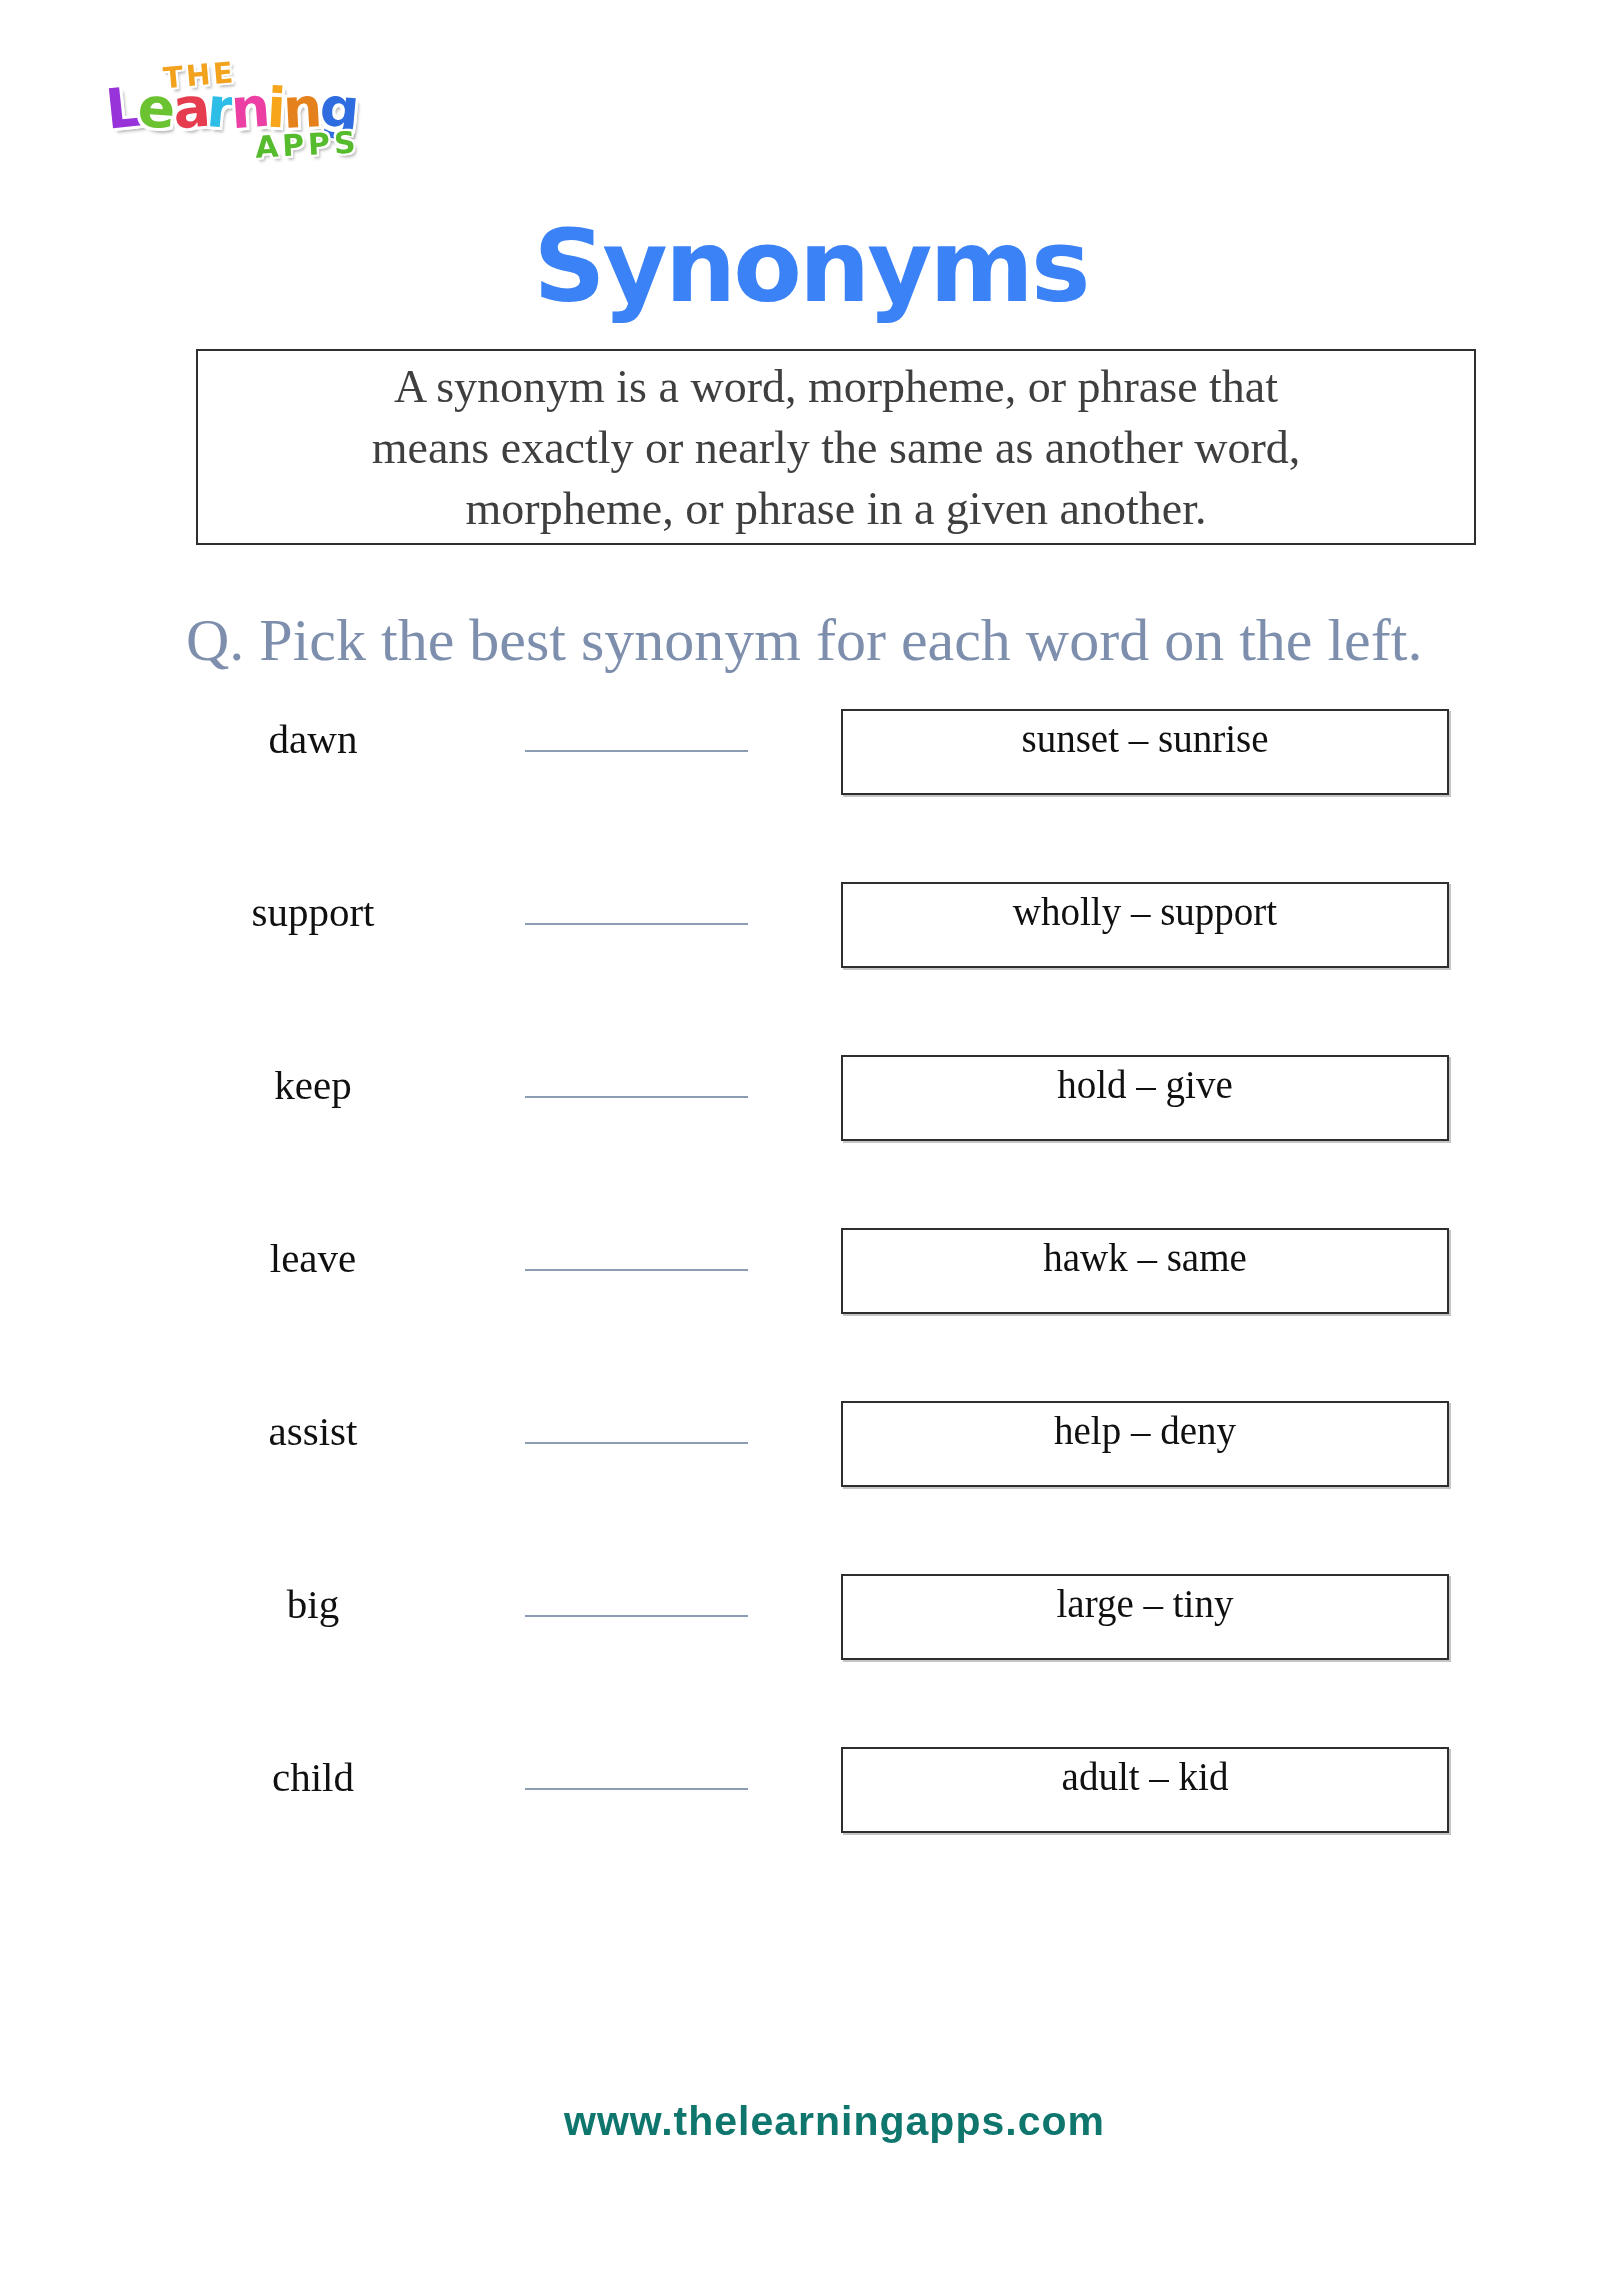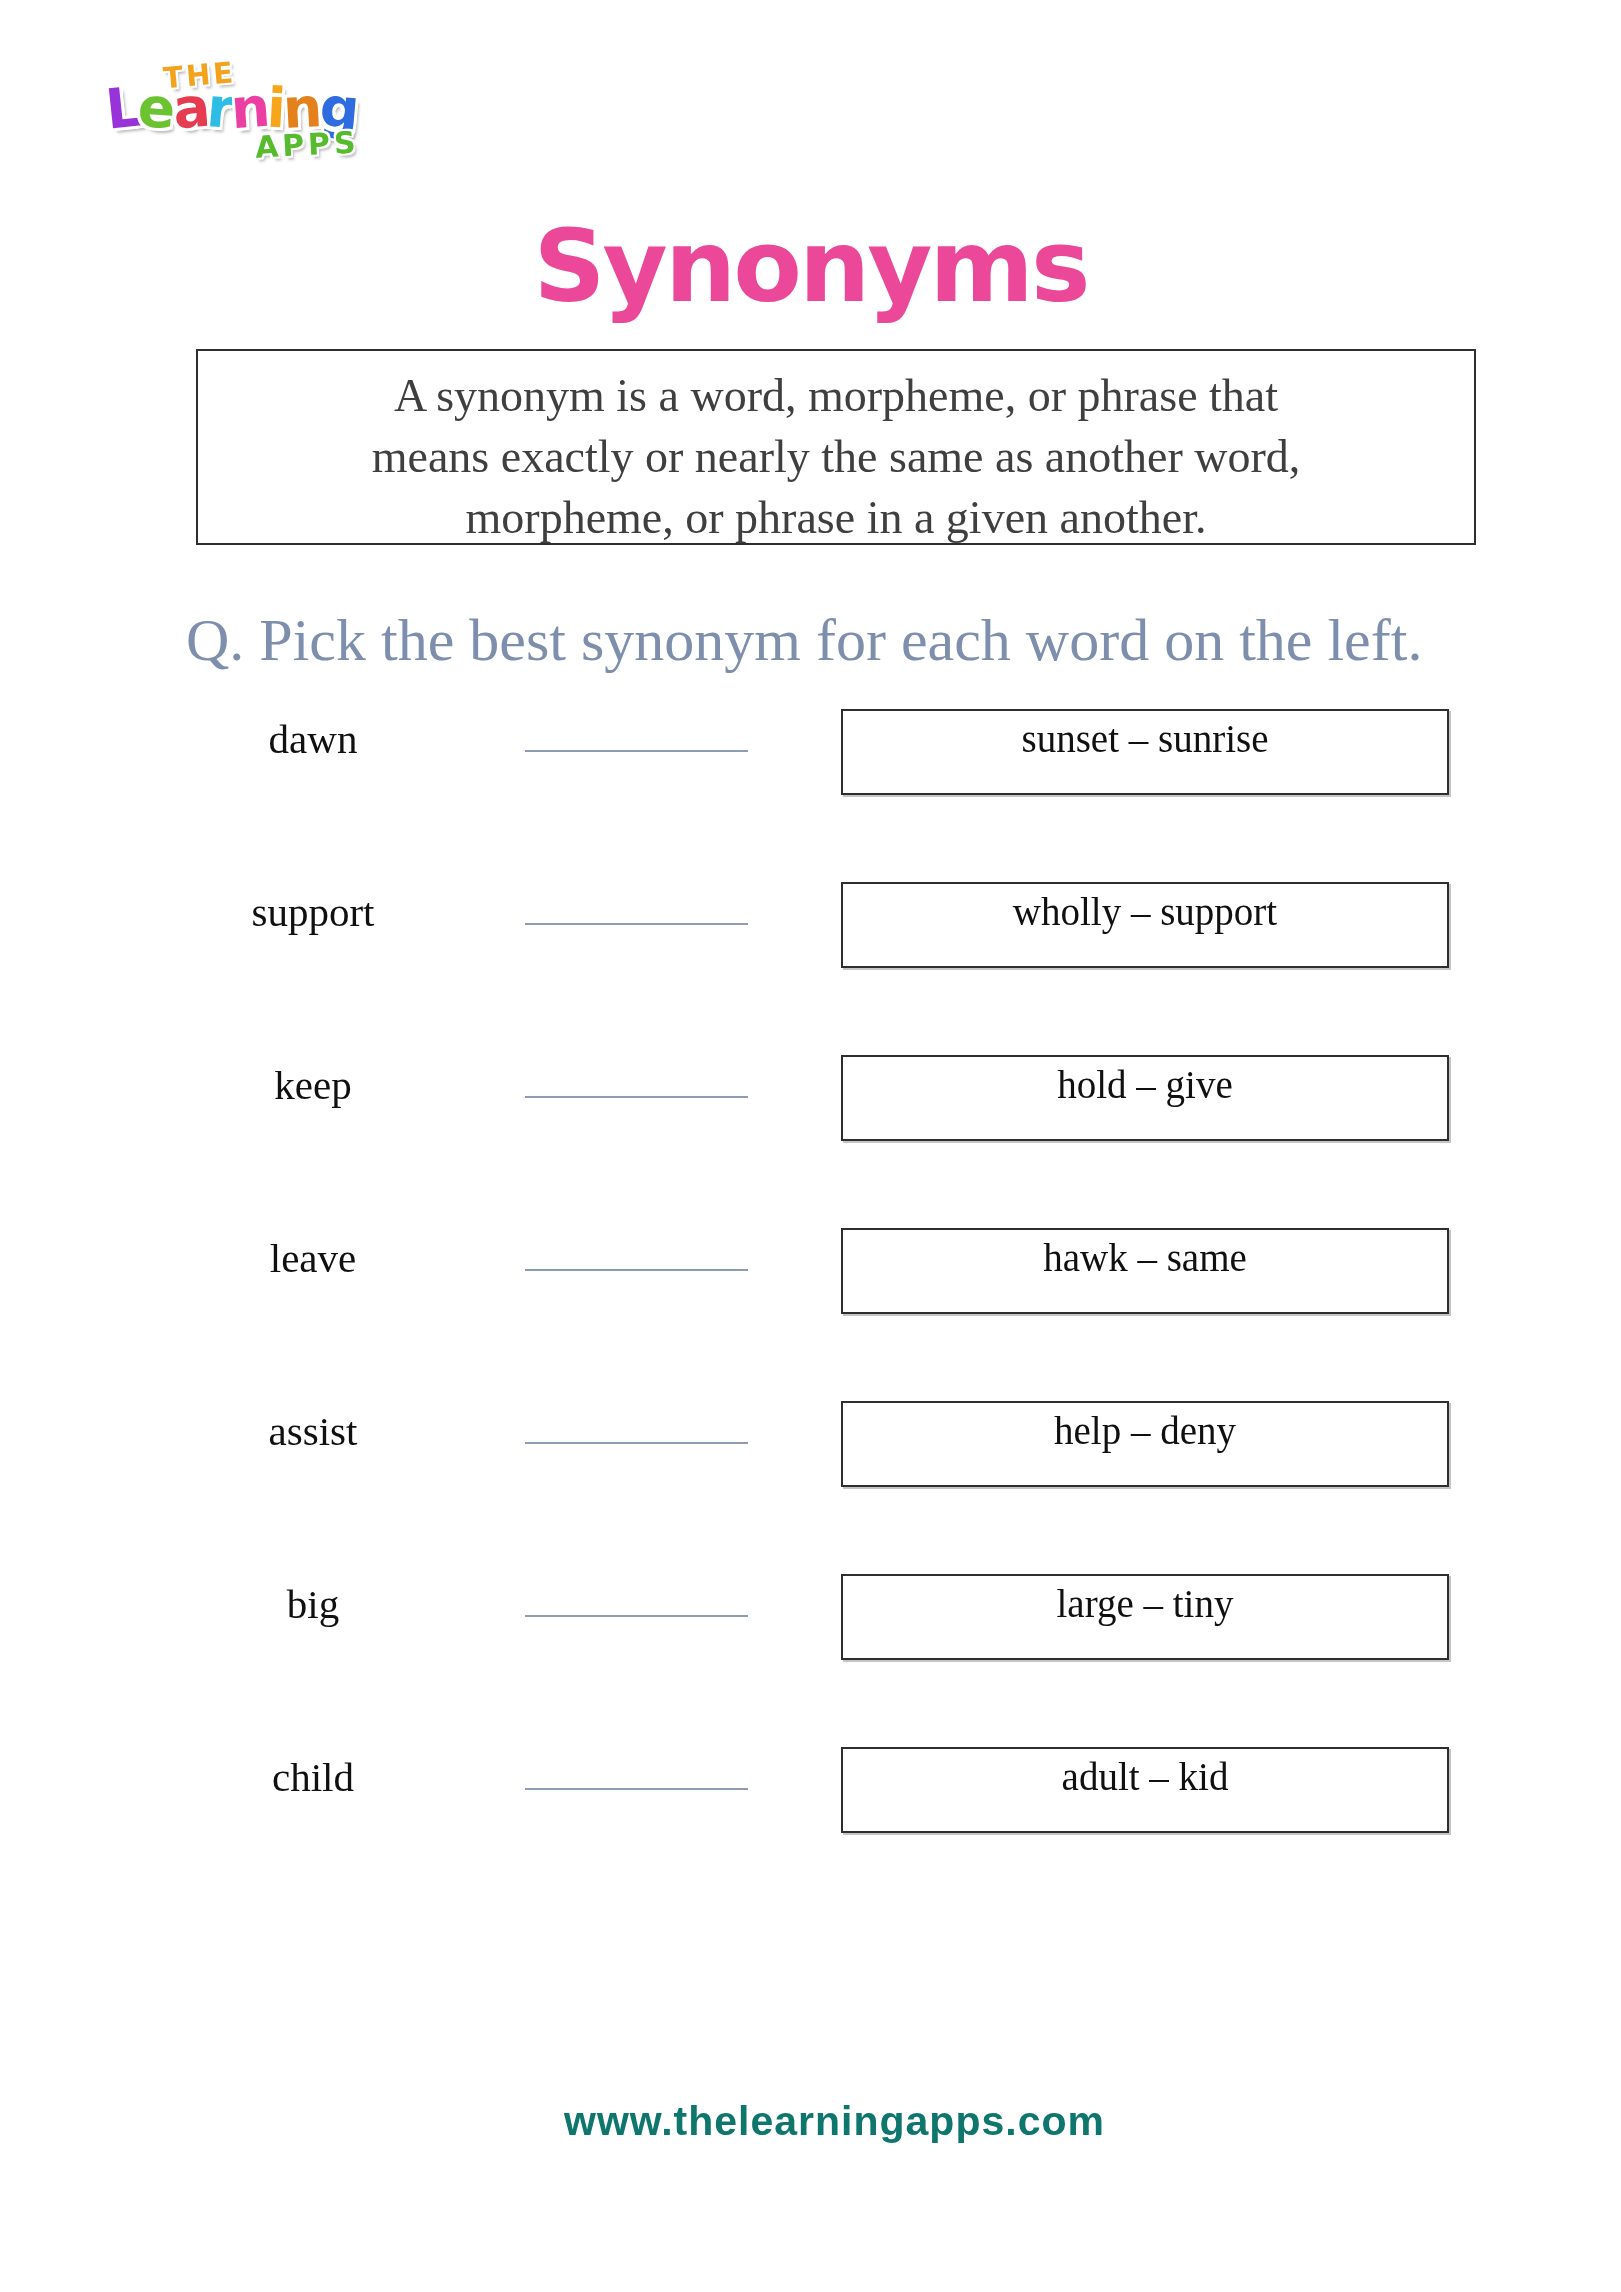--- a/index.html
+++ b/index.html
@@ -48,29 +48,29 @@
     opacity:0.22;
     z-index:1;
     filter:blur(0.4px);
   }
   
   #page-title{
     position:absolute;left:0;top:208px;width:100%;
     text-align:center;
     font-family:"DejaVu Sans", sans-serif;
     font-weight:bold;font-size:100px;letter-spacing:-2.9px;
-    color:#ec4899;
+    color:#3b82f6;
   }
   
   #definition-box{
     position:absolute;left:196px;top:349px;width:1280px;height:196px;
     border:2px solid var(--box-border,#2e2e2e);
     box-sizing:border-box;
     text-align:center;
-    padding-top:14px;
+    padding-top:5px;
   }
   #definition-box .def-line{
     display:block;
     font-size:46px;line-height:61px;
     color:var(--definition-text,#3f3f3f);
   }
   
   #question-line{
     position:absolute;left:186px;top:606px;
     font-size:60px;

